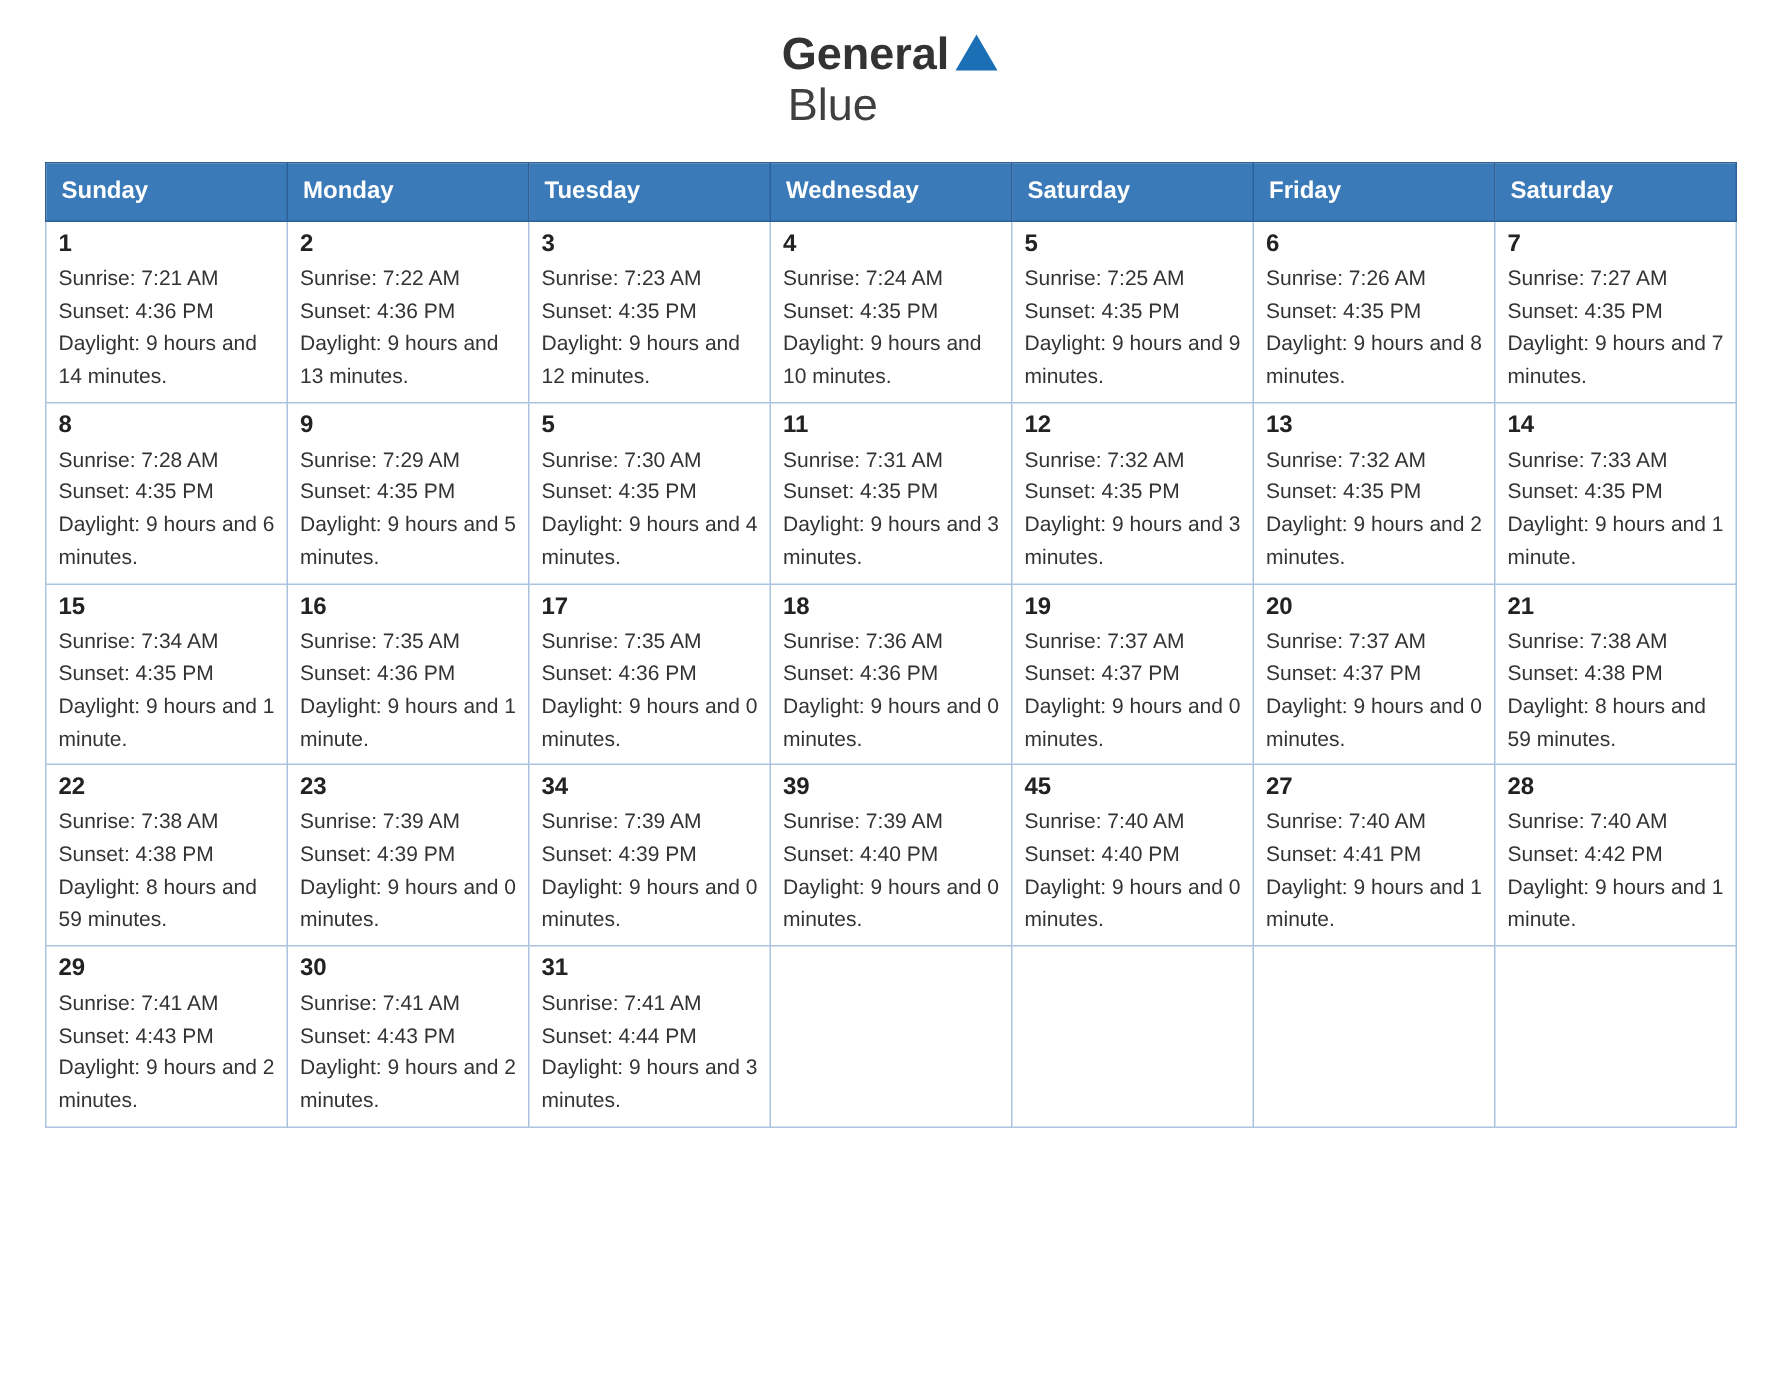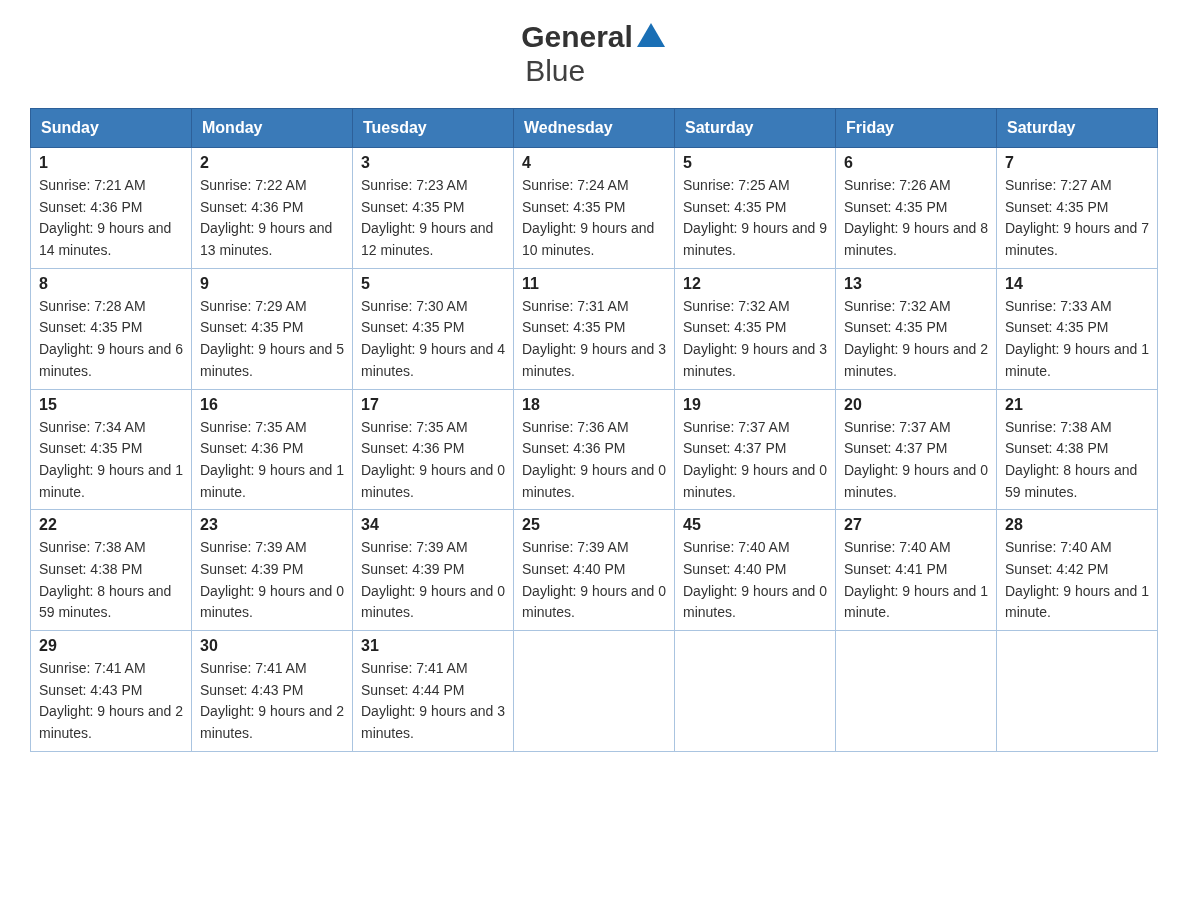--- a/index.html
+++ b/index.html
@@ -308,21 +308,21 @@
       </td>
         <td>
         <span class="day-num">34</span>
         <div class="day-info">
           Sunrise: 7:39 AM<br>
           Sunset: 4:39 PM<br>
           Daylight: 9 hours and 0 minutes.
         </div>
       </td>
         <td>
-        <span class="day-num">25</span>
+        <span class="day-num">39</span>
         <div class="day-info">
           Sunrise: 7:39 AM<br>
           Sunset: 4:40 PM<br>
           Daylight: 9 hours and 0 minutes.
         </div>
       </td>
         <td>
         <span class="day-num">45</span>
         <div class="day-info">
           Sunrise: 7:40 AM<br>

